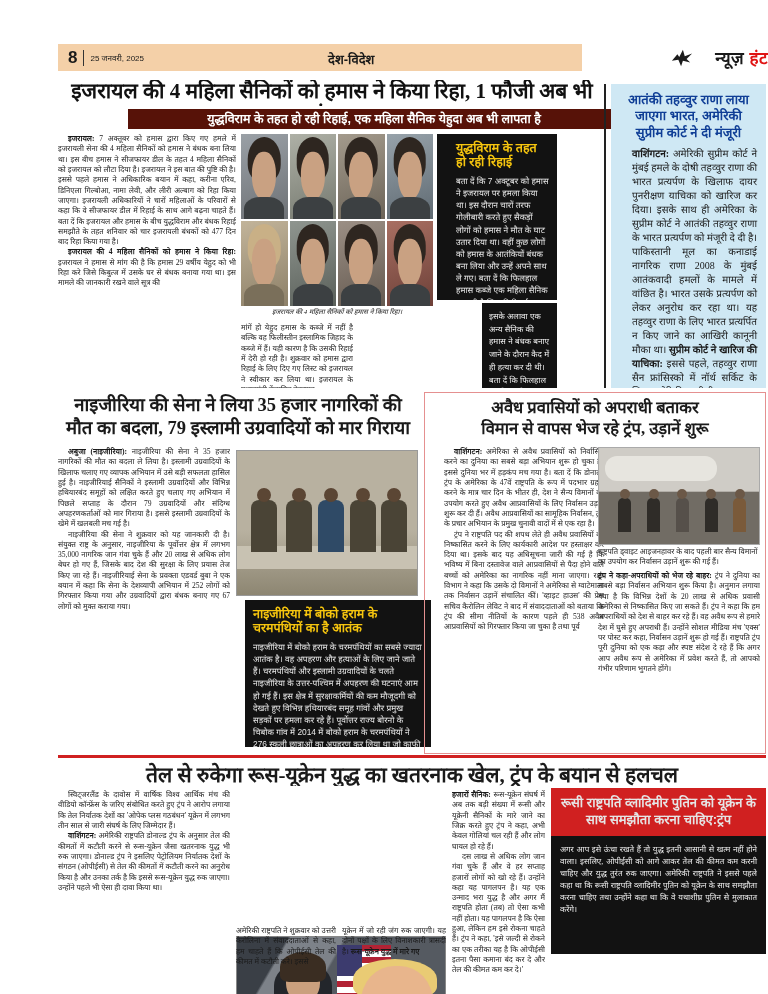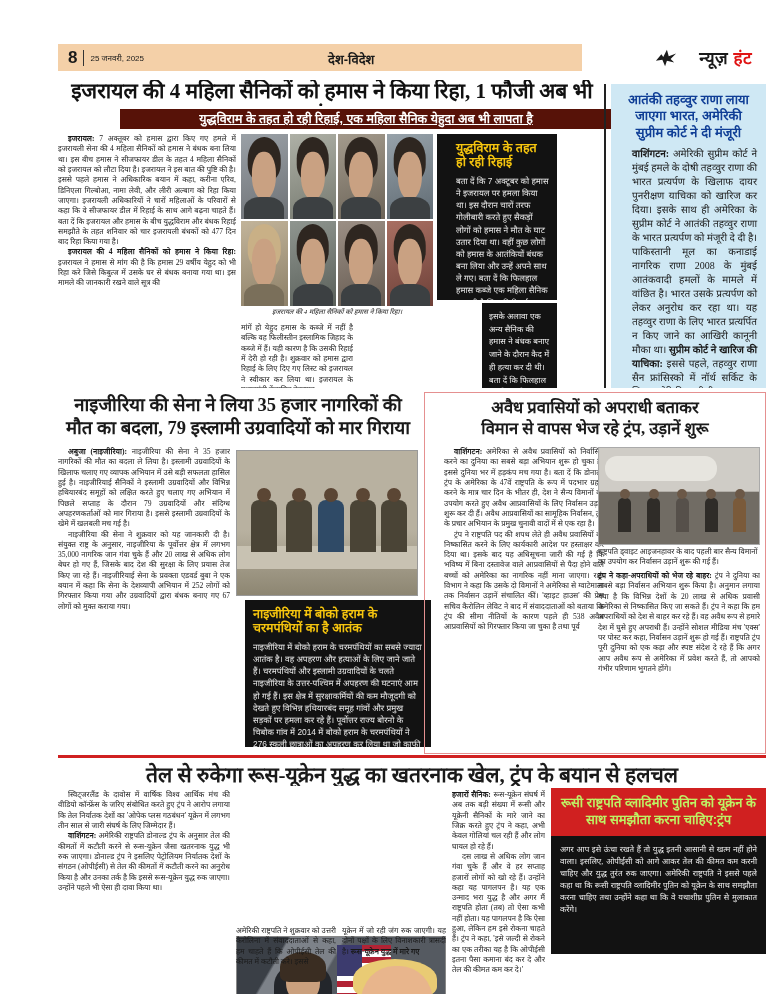--- a/index.html
+++ b/index.html
@@ -45,21 +45,21 @@
   .blackbox .bb-body { font-size:8.4px; line-height:1.45; text-align:left;
     font-family:"Liberation Sans","DejaVu Sans",sans-serif; }
   .notebox { background:#121212; color:#f2f2f2; padding:8px 7px; font-size:8.2px; line-height:1.55;
     font-family:"Liberation Sans","DejaVu Sans",sans-serif; }
 
   .sidebar { background:#cfe8f4; padding:8px 9px; }
   .sidebar .sb-title { color:#0f3e96; font-size:13px; font-weight:bold; text-align:center;
     line-height:1.25; font-family:"Liberation Sans","DejaVu Sans",sans-serif; margin-bottom:6px; }
   .sidebar .sb-body { font-size:10px; line-height:1.4;margin-left:12px; }
 
-  .redbox-title { background:#d02020; color:#bef264; font-weight:bold; font-size:13px;
+  .redbox-title { background:#d02020; color:#e5e5e5; font-weight:bold; font-size:13px;
     line-height:1.3; text-align:center; padding:7px 8px;
     font-family:"Liberation Sans","DejaVu Sans",sans-serif; }
   .redbox-body { background:#121212; color:#efefef; font-size:8px; line-height:1.5;
     padding:8px 9px; text-align:justify; }
 
   .dep-frame { border:1px solid #e59090; }
   .vrule { background:#222; width:2px; }
   .hrule-red { background:#d02020; height:3px; }
 
   
@@ -104,30 +104,30 @@
 <div class="page">
 
   <div class="abs" style="top:44px;left:58px;width:710px;height:27px;">
     <div class="abs hdr-bar" style="left:0;top:0;width:524px;height:27px;"></div>
     <div class="abs" style="left:10px;top:0;height:27px;display:flex;align-items:center;">
       <span class="pageno sans">8</span>
       <span class="hdr-div"></span>
       <span class="hdr-date sans">25 जनवरी, 2025</span>
     </div>
     <div class="abs section-title sans" style="left:270px;top:6px;width:140px;">देश-विदेश</div>
-    <div class="abs" style="right:16px;top:0;height:27px;display:flex;align-items:center;gap:20px;">
+    <div class="abs" style="right:0;top:0;height:27px;display:flex;align-items:center;gap:20px;">
       <svg class="eagle" viewBox="0 0 24 24">
         <path d="M1 15 L7 8 L9 11 L13 3 L15 10 L23 7 L17 13 L21 17 L13 15 L11 21 L8 14 Z" fill="#1c1c1c"></path>
       </svg>
       <span class="brand sans"><span>न्यूज़</span> <span class="red">हंट</span></span>
     </div>
   </div>
 
   <div class="abs h-main clip" style="top:80px;left:58px;width:548px;height:26px;">इजरायल की 4 महिला सैनिकों को हमास ने किया रिहा, 1 फौजी अब भी बंधक</div>
-  <div class="abs h-sub-bar sans clip" style="top:109px;left:120px;width:492px;height:20px;text-decoration:underline;">युद्धविराम के तहत हो रही रिहाई, एक महिला सैनिक येहुदा अब भी लापता है</div>
+  <div class="abs h-sub-bar sans clip" style="top:109px;left:128px;width:492px;height:20px;">युद्धविराम के तहत हो रही रिहाई, एक महिला सैनिक येहुदा अब भी लापता है</div>
 
   <div class="abs body-txt just clip" style="top:134px;left:58px;width:178px;height:254px;">
     <p><b class="dl">इजरायल:</b> <span>7 अक्तूबर को हमास द्वारा किए गए हमले में इजरायली सेना की 4 महिला सैनिकों को हमास ने बंधक बना लिया था। इस बीच हमास ने सीजफायर डील के तहत 4 महिला सैनिकों को इजरायल को लौटा दिया है। इजरायल ने इस बात की पुष्टि की है। इससे पहले हमास ने अधिकारिक बयान में कहा, करीना एरिव, डिनिएला गिल्बोआ, नामा लेवी, और लीरी अल्बाग को रिहा किया जाएगा। इजरायली अधिकारियों ने चारों महिलाओं के परिवारों से कहा कि वे सीजफायर डील में रिहाई के साथ आगे बढ़ना चाहते हैं। बता दें कि इजरायल और हमास के बीच युद्धविराम और बंधक रिहाई समझौते के तहत शनिवार को चार इजरायली बंधकों को 477 दिन बाद रिहा किया गया है।</span></p>
     <p><b class="lead">इजरायल की 4 महिला सैनिकों को हमास ने किया रिहा:</b> <span>इजरायल ने हमास से मांग की है कि हमास 29 वर्षीय येहुद को भी रिहा करे जिसे किबुत्ज में उसके घर से बंधक बनाया गया था। इस मामले की जानकारी रखने वाले सूत्र की</span></p>
   </div>
 
   <div class="abs collage" style="top:134px;left:241px;width:192px;height:172px;">
     <div class="ph ph-portrait">
         <div class="hair"></div>
         <div class="face"></div>

